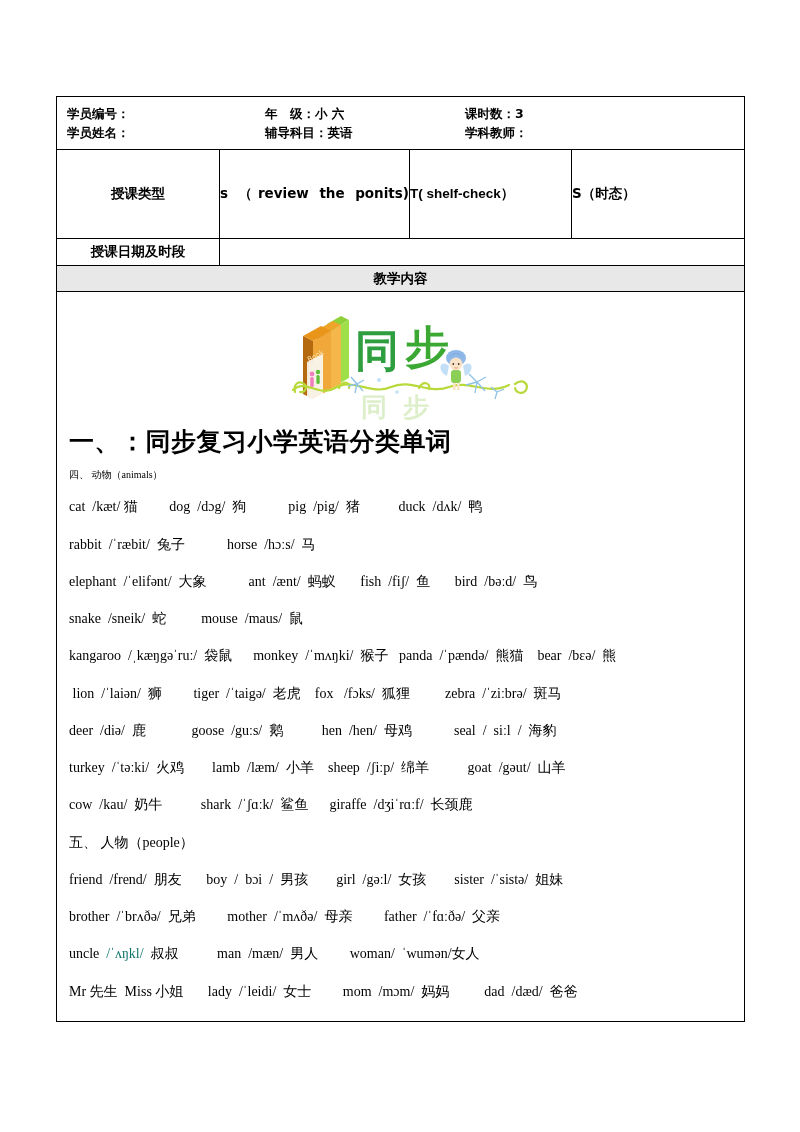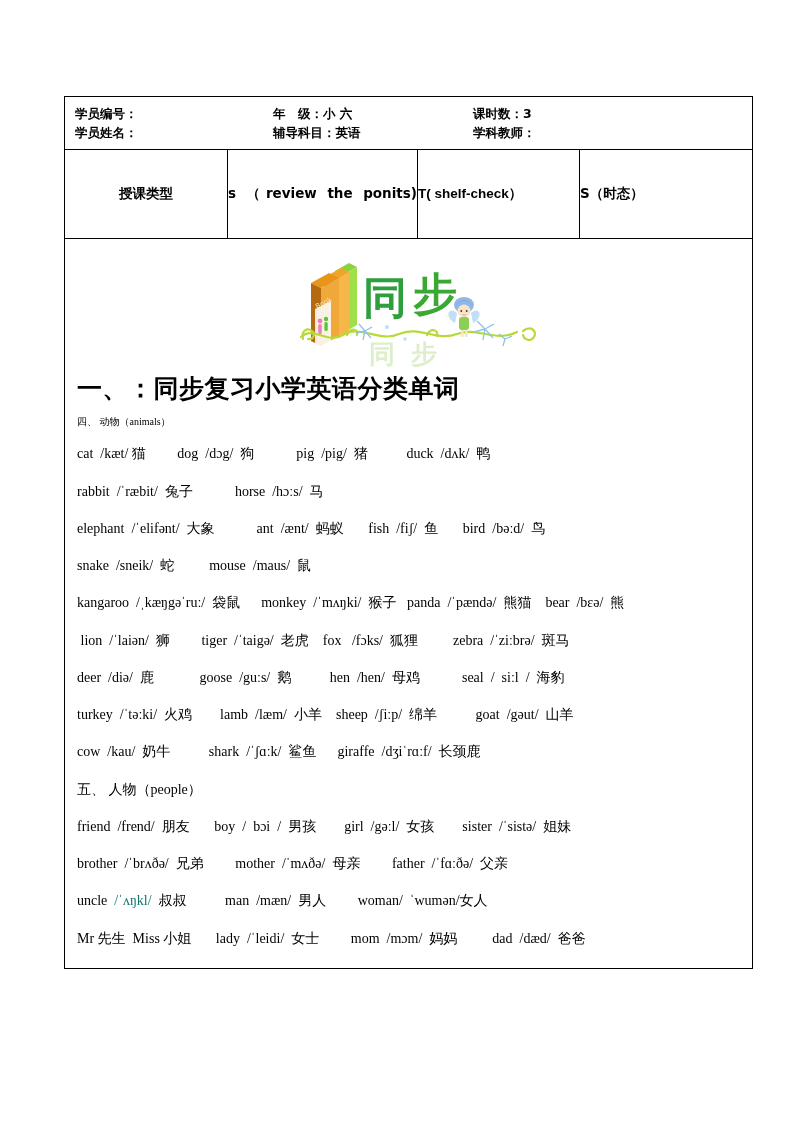--- a/index.html
+++ b/index.html
@@ -11,21 +11,21 @@
     width: 800px;
     height: 1132px;
     font-family: "Liberation Serif", "DejaVu Serif", serif;
     color: #000000;
     position: relative;
     overflow: hidden;
   }
 
   .page {
     position: absolute;
-    left: 8px; top: 0;
+    left: 0; top: 0;
     width: 709px;
     height: 1132px;
     background: #fff;
   }
 
   
   .doc-table {
     position: absolute;
     left: 56px;
     top: 96px;
@@ -196,22 +196,29 @@
         </td>
       </tr>
 
       <tr>
         <td class="lt-label-cell">授课类型</td>
         <td class="lt-a-cell">s （review the ponits)</td>
         <td class="lt-b-cell">T( shelf-check）</td>
         <td class="lt-c-cell">S（时态）</td>
       </tr>
 
-
-
+      <tr>
+        <td class="row-label r3-label">授课日期及时段</td>
+        <td class="blank-cell" colspan="3"></td>
+      </tr>
+
+
+      <tr>
+        <td class="banner-cell" colspan="4">教学内容</td>
+      </tr>
 
       <tr>
         <td class="content-cell" colspan="4">
           <div class="content-inner">
 
             <div class="deco-wrap">
               <svg class="deco" viewBox="0 0 260 120">
 
                 <g>
                   <polygon points="48,24 62,16 70,20 56,28" fill="#8fd13a"></polygon>

